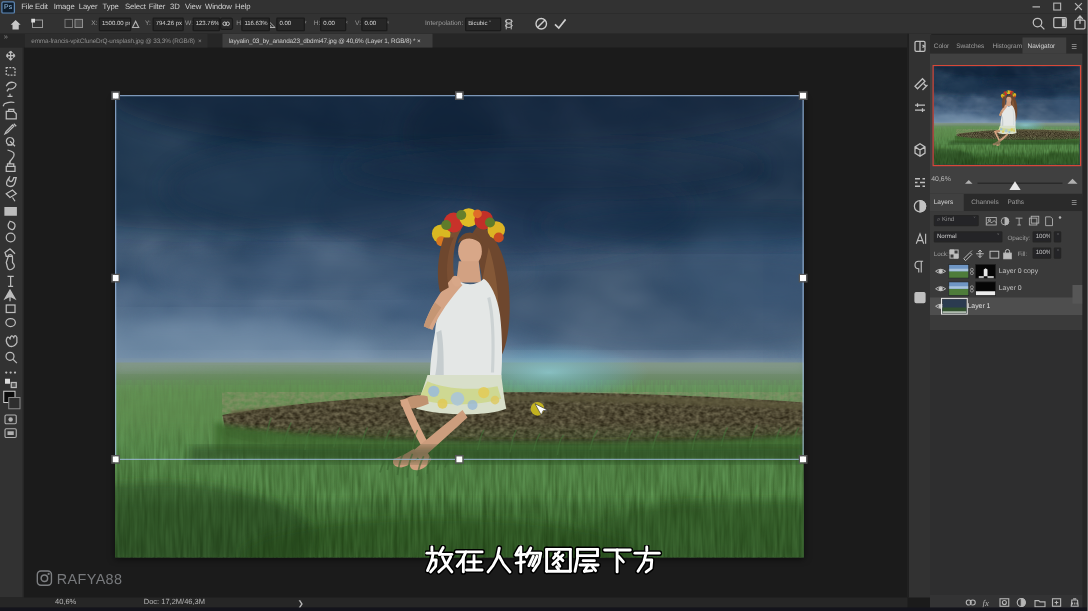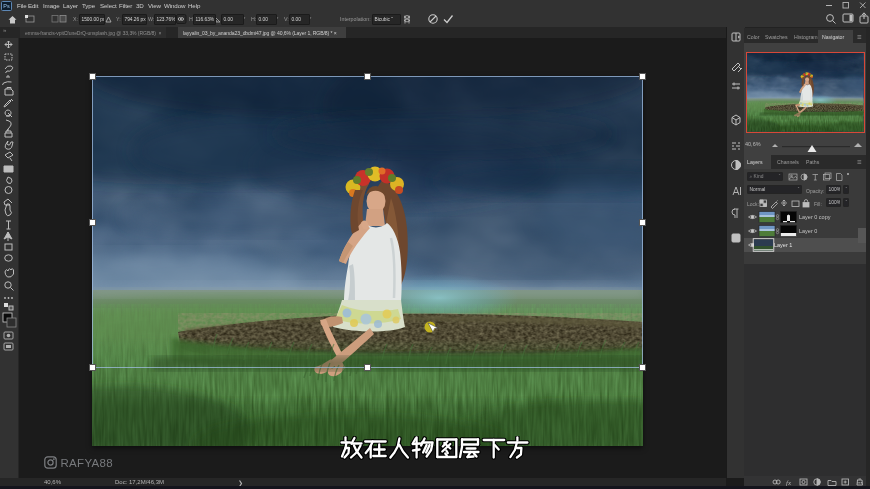--- a/index.html
+++ b/index.html
@@ -25,21 +25,21 @@
 .pl{font-size:5px;color:#9e9e9e}
 .lrow{left:0;width:122px;height:14px}
 .lt{font-size:5.5px;color:#c4c4c4}
 #panels{left:744px;top:28px;width:122px;height:458px;background:#3e3e3e}
 #pscroll{left:866px;top:28px;width:4px;height:458px;background:#262626}
 
 #status{left:0;top:478px;width:726px;height:8px;background:#262626;color:#b5b5b5;font-size:6px}
 #bottomline{left:0;top:486px;width:870px;height:3px;background:#14141c}
 
 #subtitle{left:340px;top:436px}
-#wm{left:44px;top:456px;color:#77797c;font-size:11.5px;letter-spacing:0.3px}
+#wm{left:29px;top:456px;color:#77797c;font-size:11.5px;letter-spacing:0.3px}
 </style></head>
 <body>
 <div id="root">
   <div class="abs" id="paste"></div>
   <div class="abs" id="canvas">
   <svg width="551" height="370" viewBox="0 0 551 370">
   <defs>
     <linearGradient id="sky" x1="0" y1="0" x2="0" y2="1">
       <stop offset="0" stop-color="#182b42"></stop>
       <stop offset="0.3" stop-color="#1d3550"></stop>

